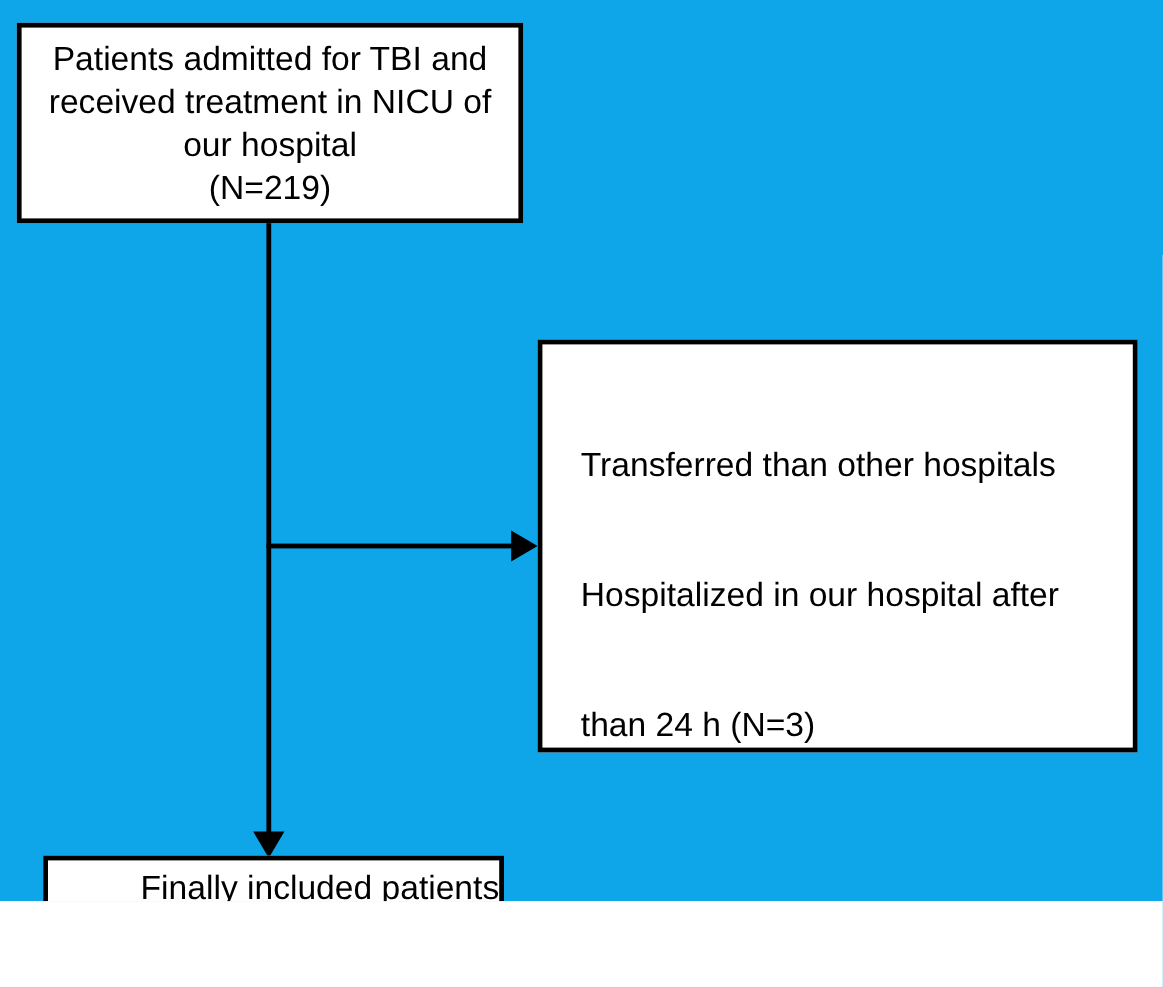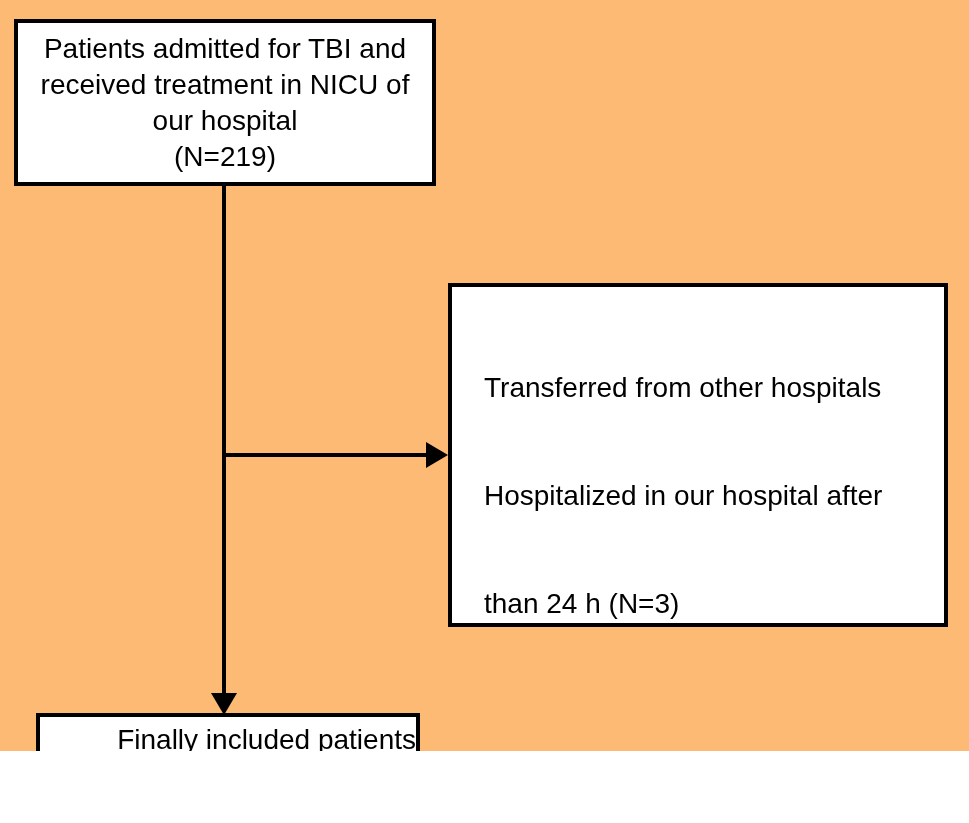--- a/index.html
+++ b/index.html
@@ -8,21 +8,21 @@
     background: #ffffff;
   }
   body {
     font-family: "Liberation Sans", sans-serif;
     color: #000000;
   }
   #flowchart {
     position: relative;
     width: 969px;
     height: 751px;
-    background: #fdba74;
+    background: #0ea5e9;
     overflow: hidden;
   }
   .node-box {
     position: absolute;
     box-sizing: border-box;
     border: 4px solid #000000;
     background: #ffffff;
   }
   .box-text {
     font-size: 28px;
@@ -140,21 +140,21 @@
 (N=219)</div>
   </div>
 
   <div class="vline" id="conn-vertical"></div>
 
   <div class="hline" id="conn-horizontal"></div>
   <div class="arrow-right" id="arrow-to-excluded"></div>
 
   <div class="node-box" id="box-excluded">
     <div class="box-text left-text">
-      <span class="excl-line excl-indent">Transferred from other hospitals</span>
+      <span class="excl-line excl-indent">Transferred than other hospitals</span>
       <span class="excl-line excl-indent">Hospitalized in our hospital after</span>
       <span class="excl-line excl-indent">than 24 h (N=3)</span>
       
       
       
       
     </div>
   </div>
 
   <div class="arrow-down" id="arrow-to-included"></div>

